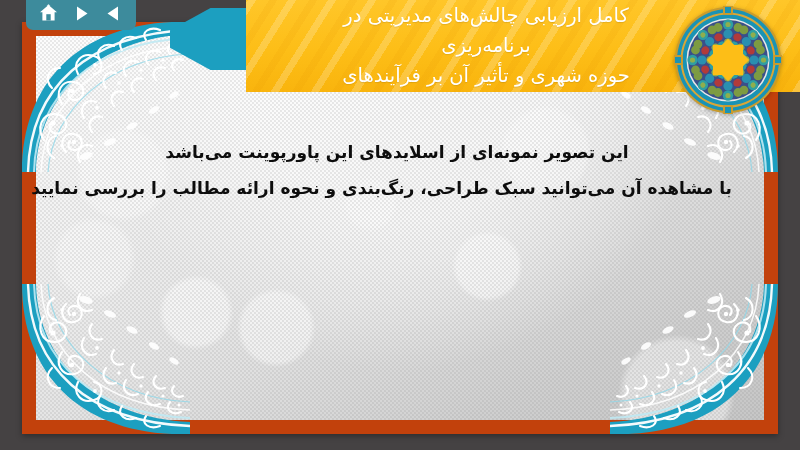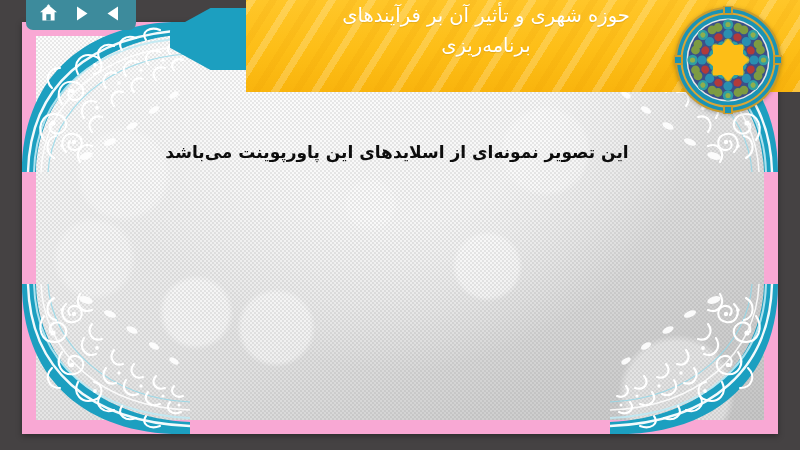--- a/index.html
+++ b/index.html
@@ -49,21 +49,21 @@
   }
   .nav-btn svg { display: block; }
 
   
   .slide {
     position: absolute;
     left: 22px;
     top: 22px;
     width: 756px;
     height: 412px;
-    background: #f9a8d4;
+    background: #c2410c;
     box-shadow: 0 2px 6px rgba(0,0,0,0.35);
     overflow: hidden;
   }
 
   
   .panel {
     position: absolute;
     left: 14px;
     top: 14px;
     right: 14px;
@@ -403,30 +403,32 @@
         <ellipse cx="64" cy="134" rx="7" ry="3.4" transform="rotate(-18 64 134)"></ellipse>
         <ellipse cx="88" cy="120" rx="6.4" ry="3.1" transform="rotate(-22 88 120)"></ellipse>
         <ellipse cx="110" cy="104" rx="6" ry="3" transform="rotate(-26 110 104)"></ellipse>
         <ellipse cx="132" cy="88" rx="5.6" ry="2.8" transform="rotate(-30 132 88)"></ellipse>
         <ellipse cx="152" cy="73" rx="5.2" ry="2.6" transform="rotate(-32 152 73)"></ellipse>
       </g>
     </svg>
 
     <div class="body-text">
       <span class="body-line">این تصویر نمونه‌ای از اسلایدهای این پاورپوینت می‌باشد</span>
+      <span class="body-line">با مشاهده آن می‌توانید سبک طراحی، رنگ‌بندی و نحوه ارائه مطالب را بررسی نمایید</span>
     </div>
 
   </div>
 
   <div class="banner-tail"></div>
 
   <div class="title-banner">
     <div class="title-text">
+      <span class="title-line">کامل ارزیابی چالش‌های مدیریتی در</span>
+      <span class="title-line">برنامه‌ریزی</span>
       <span class="title-line">حوزه شهری و تأثیر آن بر فرآیندهای</span>
-      <span class="title-line">برنامه‌ریزی</span>
     </div>
   </div>
 
   <svg class="medallion" viewBox="0 0 108 108">
     <circle cx="54" cy="54" r="53" fill="#c99b2e"></circle>
     <circle cx="54" cy="54" r="51" fill="#1a93b5"></circle>
     <circle cx="54" cy="54" r="47.5" fill="#d9a636"></circle>
     <circle cx="54" cy="54" r="45.5" fill="#1a93b5"></circle>
     <circle cx="54" cy="54" r="41.5" fill="#e8e8e8"></circle>
     <circle cx="54" cy="54" r="40" fill="#3a4f8a"></circle>

